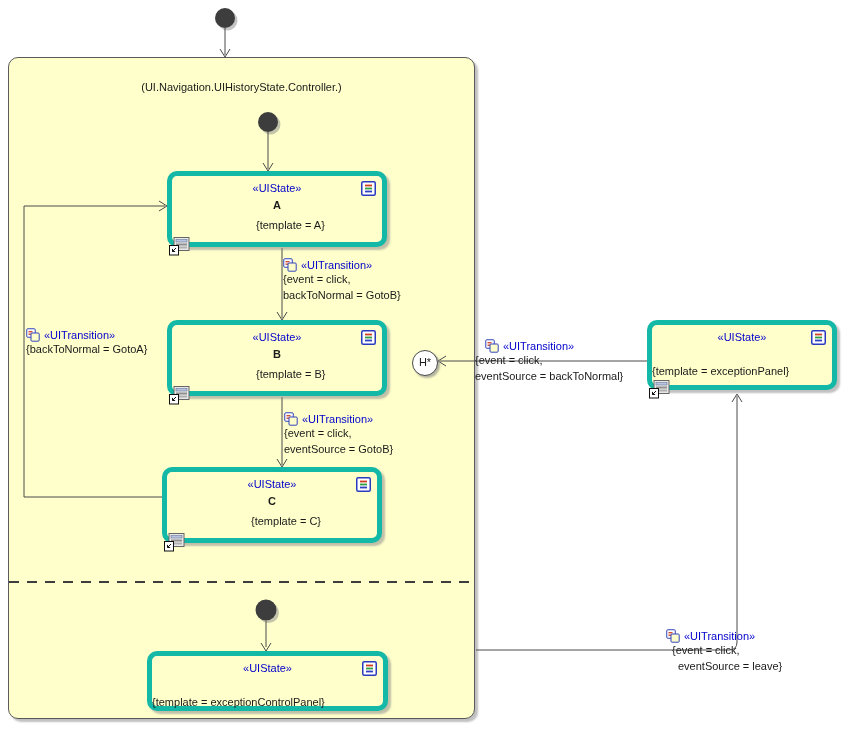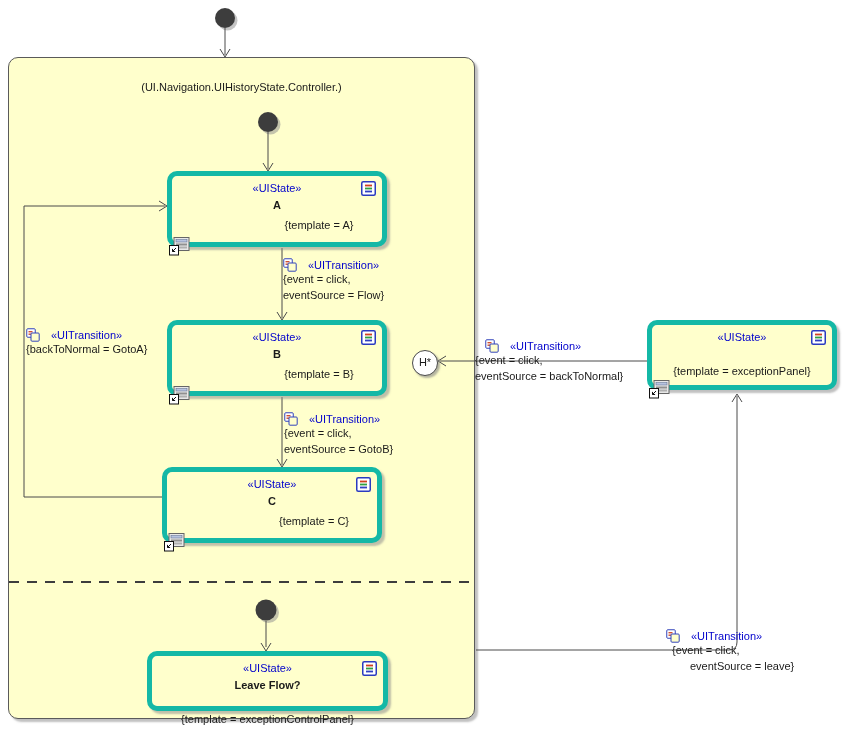--- a/index.html
+++ b/index.html
@@ -16,34 +16,34 @@
   .composite-title{
     position:absolute;top:23px;left:0;right:0;text-align:center;color:#1a1a1a;
   }
   .state{
     position:absolute;background:#FFFFCC;border:5px solid #14b8a6;border-radius:10px;
     box-shadow:3px 3px 2px rgba(140,140,140,.55);box-sizing:border-box;
     padding-top:5px;
   }
   .stereo{color:#0000CC;text-align:center;line-height:15px;}
   .sname{font-weight:bold;text-align:center;line-height:16px;margin-top:1px;}
-  .tmpl{text-align:center;line-height:15px;margin-top:5px;}
+  .tmpl{text-align:left;line-height:15px;margin-top:5px;}
   .tmpl-right{padding-left:84px;}
   .state-tight .tmpl{margin-top:19px;}
   .spec-icon{position:absolute;top:5px;right:6px;}
   .subm-icon{position:absolute;left:-3px;bottom:-14px;}
   .history{
     position:absolute;left:412px;top:350px;width:26px;height:26px;border-radius:50%;
     background:#ffffff;border:1px solid #4a4a4a;box-sizing:border-box;
     box-shadow:2px 2px 2px rgba(130,130,130,.6);
     text-align:center;line-height:23px;color:#1a1a1a;
   }
   .edges{position:absolute;left:0;top:0;pointer-events:none;}
   .trans-label{position:absolute;}
-  .trans-head{display:flex;align-items:center;gap:11px;height:15px;color:#0000CC;}
+  .trans-head{display:flex;align-items:center;gap:4px;height:15px;color:#0000CC;}
   .trans-line{line-height:15.5px;color:#1a1a1a;}
   .trans-line:first-of-type{margin-top:4px;}
   .head-indent .trans-head{margin-left:10px;}
 </style>
 </head>
 <body>
 
 <div class="canvas">
 
   <div class="composite">
@@ -164,21 +164,20 @@
   </div>
 
   <div class="state state-tight" style="left:147px;top:651px;width:241px;height:60px">
     <svg class="spec-icon" width="15" height="15" viewBox="0 0 15 15">
       <rect x="0.75" y="0.75" width="13.5" height="13.5" rx="1.5" fill="#ffffff" stroke="#2b3bc0" stroke-width="1.5"></rect>
       <rect x="4" y="3.6" width="7" height="1.8" fill="#d04020"></rect>
       <rect x="4" y="6.6" width="7" height="1.8" fill="#30a040"></rect>
       <rect x="4" y="9.6" width="7" height="1.8" fill="#3040c0"></rect>
     </svg>
     <div class="stereo">«UIState»</div>
-    <div class="sname">Leave Flow?</div>
     <div class="tmpl">{template = exceptionControlPanel}</div>
   </div>
 
   <div class="state state-tight" style="left:647px;top:320px;width:190px;height:70px">
     <svg class="spec-icon" width="15" height="15" viewBox="0 0 15 15">
       <rect x="0.75" y="0.75" width="13.5" height="13.5" rx="1.5" fill="#ffffff" stroke="#2b3bc0" stroke-width="1.5"></rect>
       <rect x="4" y="3.6" width="7" height="1.8" fill="#d04020"></rect>
       <rect x="4" y="6.6" width="7" height="1.8" fill="#30a040"></rect>
       <rect x="4" y="9.6" width="7" height="1.8" fill="#3040c0"></rect>
     </svg>
@@ -202,21 +201,21 @@
     <div class="trans-head">
       <svg width="14" height="14" viewBox="0 0 14 14">
         <rect x="0.75" y="0.75" width="8.5" height="8.5" rx="1" fill="#ffffff" stroke="#3344bb"></rect>
         <rect x="2.5" y="3" width="4" height="1.4" fill="#d05030"></rect>
         <rect x="2.5" y="5.5" width="3" height="1.4" fill="#d05030"></rect>
         <rect x="5" y="5" width="8.2" height="8.2" rx="1" fill="#ffffcc" stroke="#3344bb"></rect>
       </svg>
       <span>«UITransition»</span>
     </div>
     <div class="trans-line">{event = click,</div>
-    <div class="trans-line">eventSource = Flow}</div>
+    <div class="trans-line">backToNormal = GotoB}</div>
   </div>
 
   <div class="trans-label" style="left:26px;top:327px">
     <div class="trans-head">
       <svg width="14" height="14" viewBox="0 0 14 14">
         <rect x="0.75" y="0.75" width="8.5" height="8.5" rx="1" fill="#ffffff" stroke="#3344bb"></rect>
         <rect x="2.5" y="3" width="4" height="1.4" fill="#d05030"></rect>
         <rect x="2.5" y="5.5" width="3" height="1.4" fill="#d05030"></rect>
         <rect x="5" y="5" width="8.2" height="8.2" rx="1" fill="#ffffcc" stroke="#3344bb"></rect>
       </svg>
@@ -257,16 +256,16 @@
     <div class="trans-head">
       <svg width="14" height="14" viewBox="0 0 14 14">
         <rect x="0.75" y="0.75" width="8.5" height="8.5" rx="1" fill="#ffffff" stroke="#3344bb"></rect>
         <rect x="2.5" y="3" width="4" height="1.4" fill="#d05030"></rect>
         <rect x="2.5" y="5.5" width="3" height="1.4" fill="#d05030"></rect>
         <rect x="5" y="5" width="8.2" height="8.2" rx="1" fill="#ffffcc" stroke="#3344bb"></rect>
       </svg>
       <span>«UITransition»</span>
     </div>
     <div class="trans-line" style="margin-left:6px">{event = click,</div>
-    <div class="trans-line" style="margin-left:24px">eventSource = leave}</div>
+    <div class="trans-line" style="margin-left:12px">eventSource = leave}</div>
   </div>
 
 </div>
 
 </body></html>

